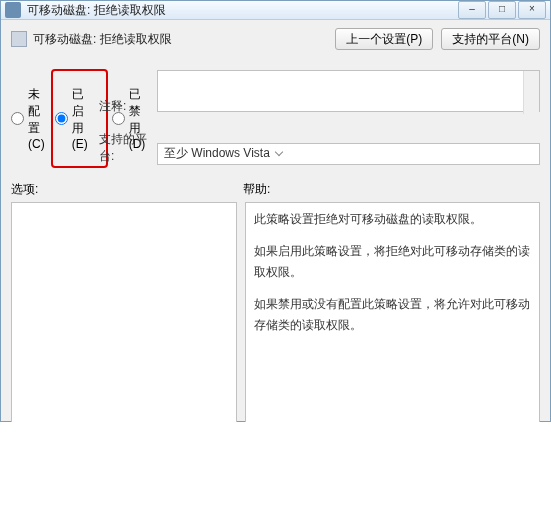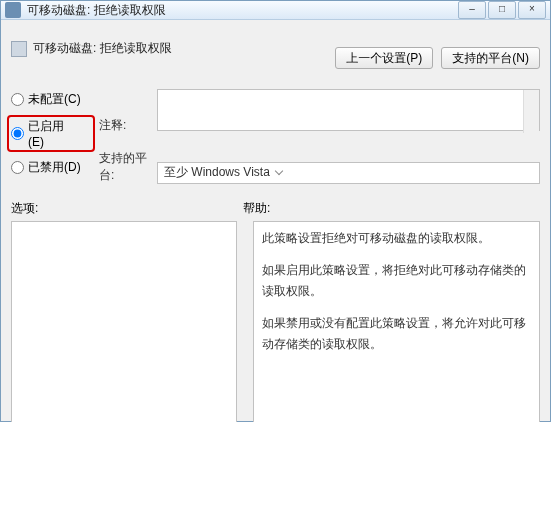--- a/index.html
+++ b/index.html
@@ -7,36 +7,36 @@
 .window { width: 551px; height: 422px; border: 1px solid #7b9ebd; background: #f0f0f0; display: flex; flex-direction: column; }
 .titlebar { height: 28px; background: linear-gradient(#f7fbff, #dce9f7); display: flex; align-items: center; padding: 0 4px; border-bottom: 1px solid #b7cde2; }
 .titlebar-icon { width: 16px; height: 16px; background: #6b8fb3; border-radius: 2px; margin-right: 6px; }
 .titlebar-text { flex: 1; color: #222; }
 .win-btns { display: flex; gap: 2px; }
 .win-btn { width: 28px; height: 18px; border: 1px solid #9fb8d0; background: linear-gradient(#f2f7fc,#d8e6f3); border-radius: 2px; font-size: 10px; line-height: 14px; text-align: center; color: #333; cursor: pointer; font-family: sans-serif; }
 .header-row { display: flex; align-items: center; padding: 8px 10px 10px 10px; }
 .header-icon { width: 16px; height: 16px; background: #cfd8e2; border: 1px solid #9aa8b8; margin-right: 6px; }
 .header-title { flex: 1; color: #222; }
 .nav-btns { display: flex; gap: 8px; }
-.nav-btn { height: 22px; padding: 0 10px; border: 1px solid #adadad; background: linear-gradient(#fefefe,#e8e8e8); border-radius: 3px; cursor: pointer; font-size: 12px; margin-top: 19px; }
+.nav-btn { height: 22px; padding: 0 10px; border: 1px solid #adadad; background: linear-gradient(#fefefe,#e8e8e8); border-radius: 3px; cursor: pointer; font-size: 12px; }
 .divider { height: 1px; background: #d0d0d0; margin: 0 10px; }
 .body-area { display: flex; padding: 10px 10px 0 10px; gap: 10px; }
-.radio-col { width: 78px; display: flex; flex-direction: column; gap: 10px; padding-top: 2px; }
+.radio-col { width: 78px; display: flex; gap: 10px; padding-top: 2px; }
 .radio-item { display: flex; align-items: center; gap: 4px; cursor: pointer; }
 .radio-item input { margin: 0; }
 .highlight { border: 2px solid #d90000; border-radius: 4px; padding: 1px 18px 1px 2px; margin: -3px -6px -3px -4px; }
 .right-col { flex: 1; display: flex; flex-direction: column; gap: 14px; }
 .field-row { display: flex; align-items: flex-end; }
 .field-label { width: 58px; color: #333; padding-top: 2px; }
 .field-input { flex: 1; }
 .comment-box { width: 100%; height: 42px; border: 1px solid #c1c1c1; background: #fff; resize: none; font-family: inherit; font-size: 12px; padding: 2px; }
 .platform-box { height: 22px; border: 1px solid #c1c1c1; background: #fff; padding: 1px 6px; color: #333; }
 .labels-row { display: flex; padding: 16px 10px 4px 10px; }
 .labels-row .lbl-left { width: 232px; }
-.panels-row { display: flex; padding: 0 10px; gap: 16px; }
+.panels-row { display: flex; padding: 0 10px; gap: 8px; }
 .panel { border: 1px solid #c1c1c1; background: #fff; padding: 6px 8px; font-size: 12px; color: #333; overflow: auto; }
 .panel-left { width: 226px; height: 230px; }
 .panel-right { flex: 1; height: 230px; line-height: 1.7; }
 .panel-right p { margin-bottom: 12px; }
 .button-bar { display: flex; justify-content: center; padding: 12px 14px 8px 0; gap: 10px; }
 .ok-btn { width: 72px; height: 24px; border: 1px solid #8a8a8a; background: linear-gradient(#fefefe,#e6e6e6); border-radius: 3px; cursor: pointer; font-size: 12px; }
 .caret::after { content: ""; display:inline-block; border:1px solid #888; border-width:0 0 1px 1px; width:5px; height:5px; transform: rotate(-45deg); margin-left:6px; vertical-align:2px;}
 .scroll-stub { position:absolute; right:1px; top:1px; bottom:1px; width:16px; background:#f0f0f0; border-left:1px solid #ddd;}
 .comment-wrap { position:relative; }
 </style>

